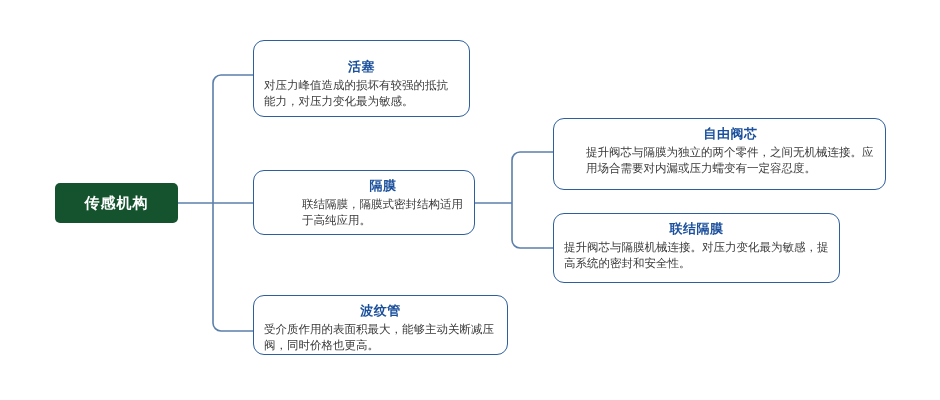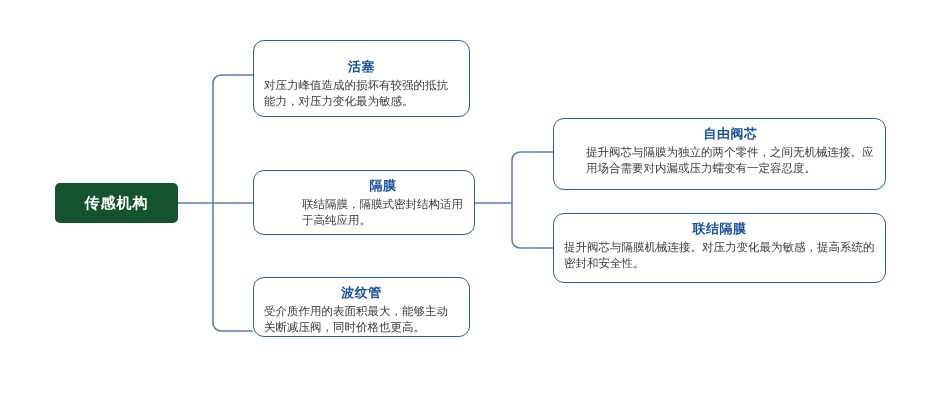--- a/index.html
+++ b/index.html
@@ -31,25 +31,25 @@
     color:#1a4f9c;font-size:13px;font-weight:bold;text-align:center;
     line-height:17px;margin-bottom:2px;letter-spacing:.5px;
   }
   .card-desc{
     color:#3a3a3a;font-size:11.5px;line-height:16px;text-align:left;
   }
 
   
   .c-piston   {left:253px;top:40px; width:217px;height:77px;justify-content:flex-end;}
   .c-diaph    {left:253px;top:170px;width:222px;height:65px;padding-left:48px;}
-  .c-bellows  {left:253px;top:277px;width:217px;height:60px;justify-content:space-between;}
+  .c-bellows  {left:253px;top:295px;width:255px;height:60px;justify-content:space-between;}
 
   
   .c-free     {left:553px;top:118px;width:333px;height:72px;padding-left:32px;}
-  .c-linked   {left:553px;top:213px;width:333px;height:70px;}
+  .c-linked   {left:553px;top:213px;width:287px;height:70px;}
 </style>
 </head>
 <body>
 
 <div id="canvas">
 
   <svg class="wires" viewBox="0 0 940 400" xmlns="http://www.w3.org/2000/svg">
     <g fill="none" stroke="#5b7fab" stroke-width="1.6">
 
       <path d="M178 203 H213"></path>

